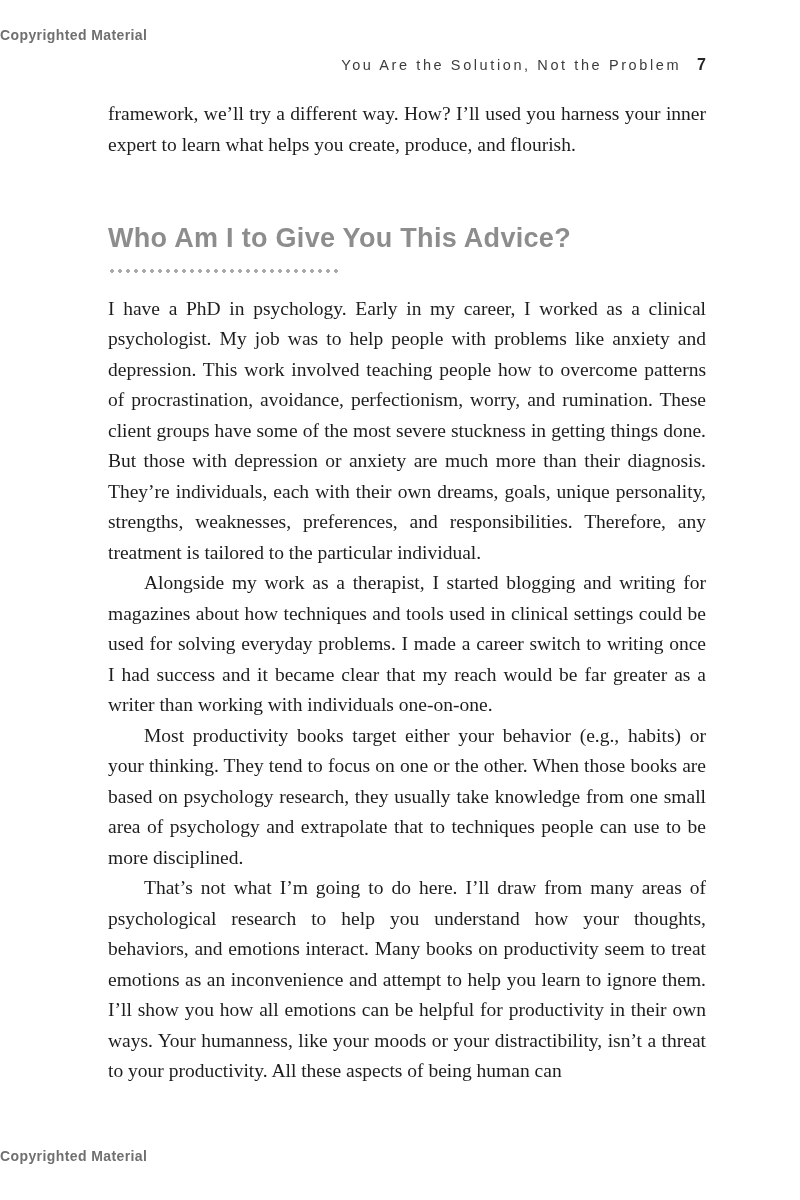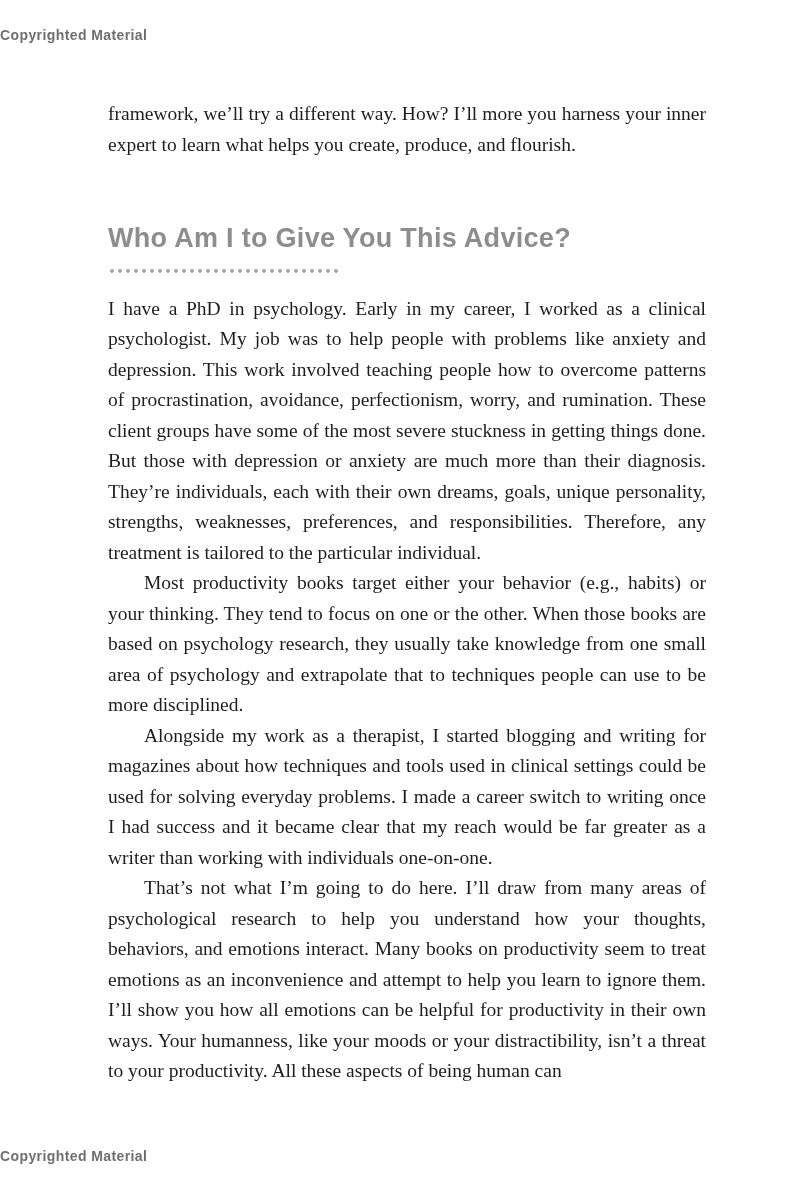--- a/index.html
+++ b/index.html
@@ -83,34 +83,37 @@
     background-position: 0 50%;
   }
 </style>
 </head>
 <body>
 
 <div class="page">
 
   <div class="copyright-notice copyright-top">Copyrighted Material</div>
 
+  <div class="running-header">
+    <span>You Are the Solution, Not the Problem</span><span class="page-number">7</span>
+  </div>
 
   <div class="text-block">
 
-    <p class="no-indent">framework, we’ll try a different way. How? I’ll more you harness your inner expert to learn what helps you create, produce, and flourish.</p>
+    <p class="no-indent">framework, we’ll try a different way. How? I’ll used you harness your inner expert to learn what helps you create, produce, and flourish.</p>
 
     <h2 class="section-heading">Who Am I to Give You This Advice?</h2>
 
     <div class="dotted-rule"></div>
 
     <p class="no-indent">I have a PhD in psychology. Early in my career, I worked as a clinical psychologist. My job was to help people with problems like anxiety and depression. This work involved teaching people how to overcome patterns of procrastination, avoidance, perfectionism, worry, and rumination. These client groups have some of the most severe stuckness in getting things done. But those with depression or anxiety are much more than their diagnosis. They’re individuals, each with their own dreams, goals, unique personality, strengths, weaknesses, preferences, and responsibilities. Therefore, any treatment is tailored to the particular individual.</p>
 
+    <p>Alongside my work as a therapist, I started blogging and writing for magazines about how techniques and tools used in clinical settings could be used for solving everyday problems. I made a career switch to writing once I had success and it became clear that my reach would be far greater as a writer than working with individuals one-on-one.</p>
+
     <p>Most productivity books target either your behavior (e.g., habits) or your thinking. They tend to focus on one or the other. When those books are based on psychology research, they usually take knowledge from one small area of psychology and extrapolate that to techniques people can use to be more disciplined.</p>
-
-    <p>Alongside my work as a therapist, I started blogging and writing for magazines about how techniques and tools used in clinical settings could be used for solving everyday problems. I made a career switch to writing once I had success and it became clear that my reach would be far greater as a writer than working with individuals one-on-one.</p>
 
     <p>That’s not what I’m going to do here. I’ll draw from many areas of psychological research to help you understand how your thoughts, behaviors, and emotions interact. Many books on productivity seem to treat emotions as an inconvenience and attempt to help you learn to ignore them. I’ll show you how all emotions can be helpful for productivity in their own ways. Your humanness, like your moods or your distractibility, isn’t a threat to your productivity. All these aspects of being human can</p>
 
   </div>
 
   <div class="copyright-notice copyright-bottom">Copyrighted Material</div>
 
 </div>
 
 </body></html>

